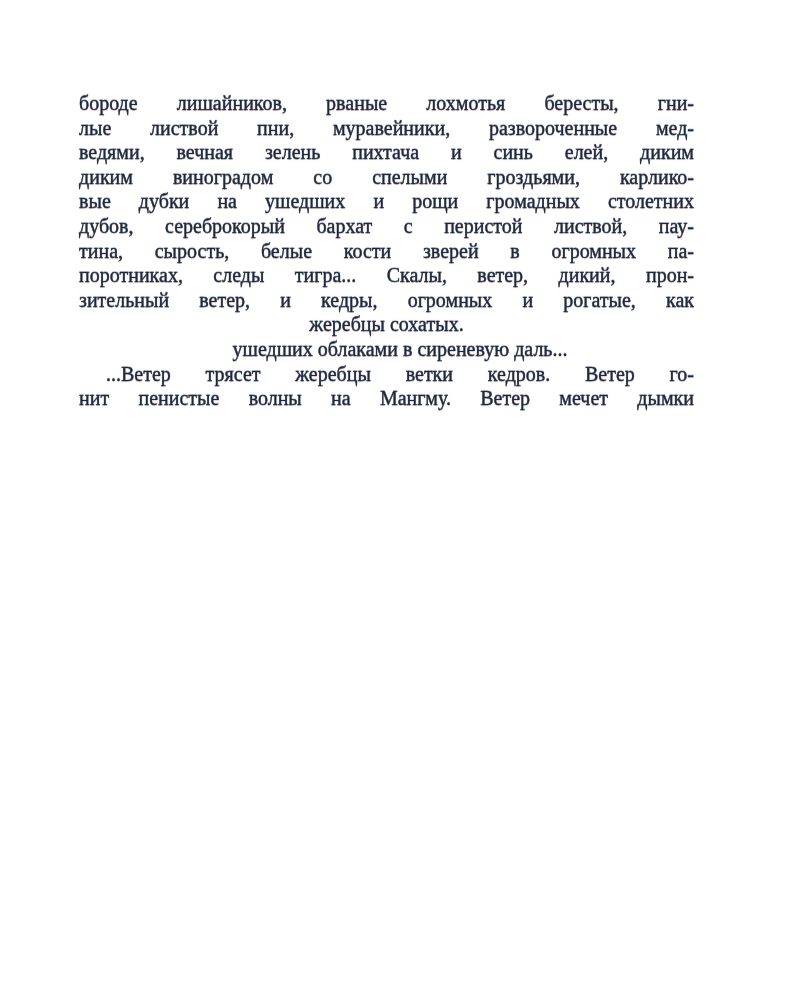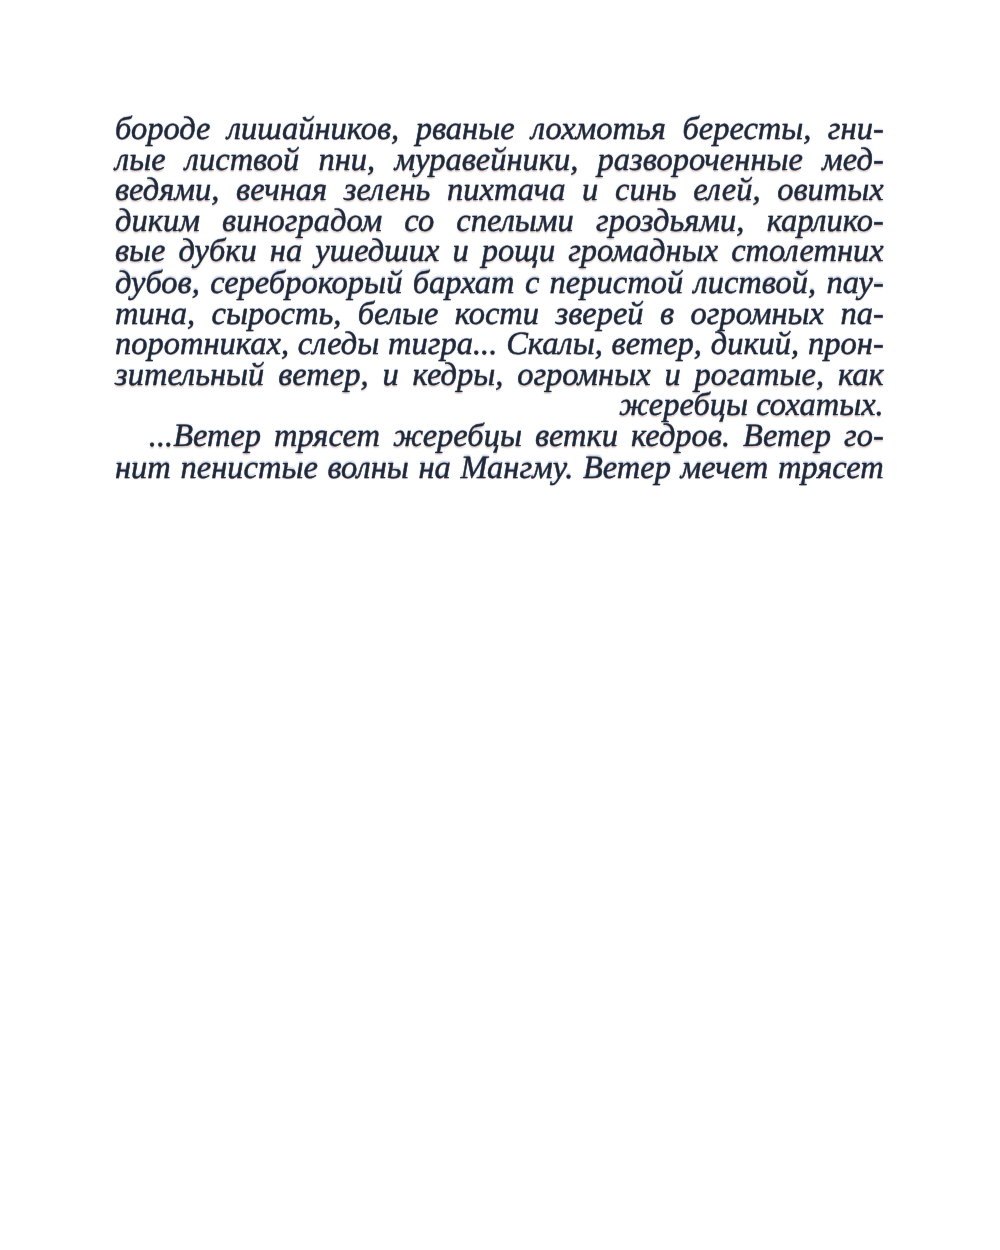--- a/index.html
+++ b/index.html
@@ -9,53 +9,53 @@
   }
   .page {
     position: relative;
     width: 800px;
     height: 1000px;
     background: #ffffff;
     overflow: hidden;
   }
   .text-block {
     position: absolute;
-    left: 92px;
+    left: 79px;
     top: 91px;
     width: 615px;
     font-family: "Liberation Serif", "DejaVu Serif", serif;
-    font-size: 26px;
+    font-size: 20px;
     line-height: 24.6px;
     color: #1e2a39;
     -webkit-text-stroke: 0.35px #1e2a39;
     text-shadow: 0 -1px 1px rgba(70, 100, 190, 0.30), 0 1.2px 1px rgba(160, 70, 45, 0.28);
-    font-style: italic;
   }
   .line {
-    text-align: right;
+    text-align: center;
   }
   .line.j {
     text-align: justify;
     text-align-last: justify;
   }
   .line.i {
     text-indent: 27px;
   }
 </style>
 </head>
 <body>
 
 <div class="page">
   <div class="text-block">
       <div class="line j">бороде лишайников, рваные лохмотья бересты, гни-</div>
       <div class="line j">лые листвой пни, муравейники, развороченные мед-</div>
-      <div class="line j">ведями, вечная зелень пихтача и синь елей, овитых</div>
+      <div class="line j">ведями, вечная зелень пихтача и синь елей, диким</div>
       <div class="line j">диким виноградом со спелыми гроздьями, карлико-</div>
       <div class="line j">вые дубки на ушедших и рощи громадных столетних</div>
       <div class="line j">дубов, сереброкорый бархат с перистой листвой, пау-</div>
       <div class="line j">тина, сырость, белые кости зверей в огромных па-</div>
       <div class="line j">поротниках, следы тигра... Скалы, ветер, дикий, прон-</div>
       <div class="line j">зительный ветер, и кедры, огромных и рогатые, как</div>
       <div class="line">жеребцы сохатых.</div>
+      <div class="line i">ушедших облаками в сиреневую даль...</div>
       <div class="line j i">...Ветер трясет жеребцы ветки кедров. Ветер го-</div>
-      <div class="line j">нит пенистые волны на Мангму. Ветер мечет трясет</div>
+      <div class="line j">нит пенистые волны на Мангму. Ветер мечет дымки</div>
     </div>
 </div>
 
 </body></html>

